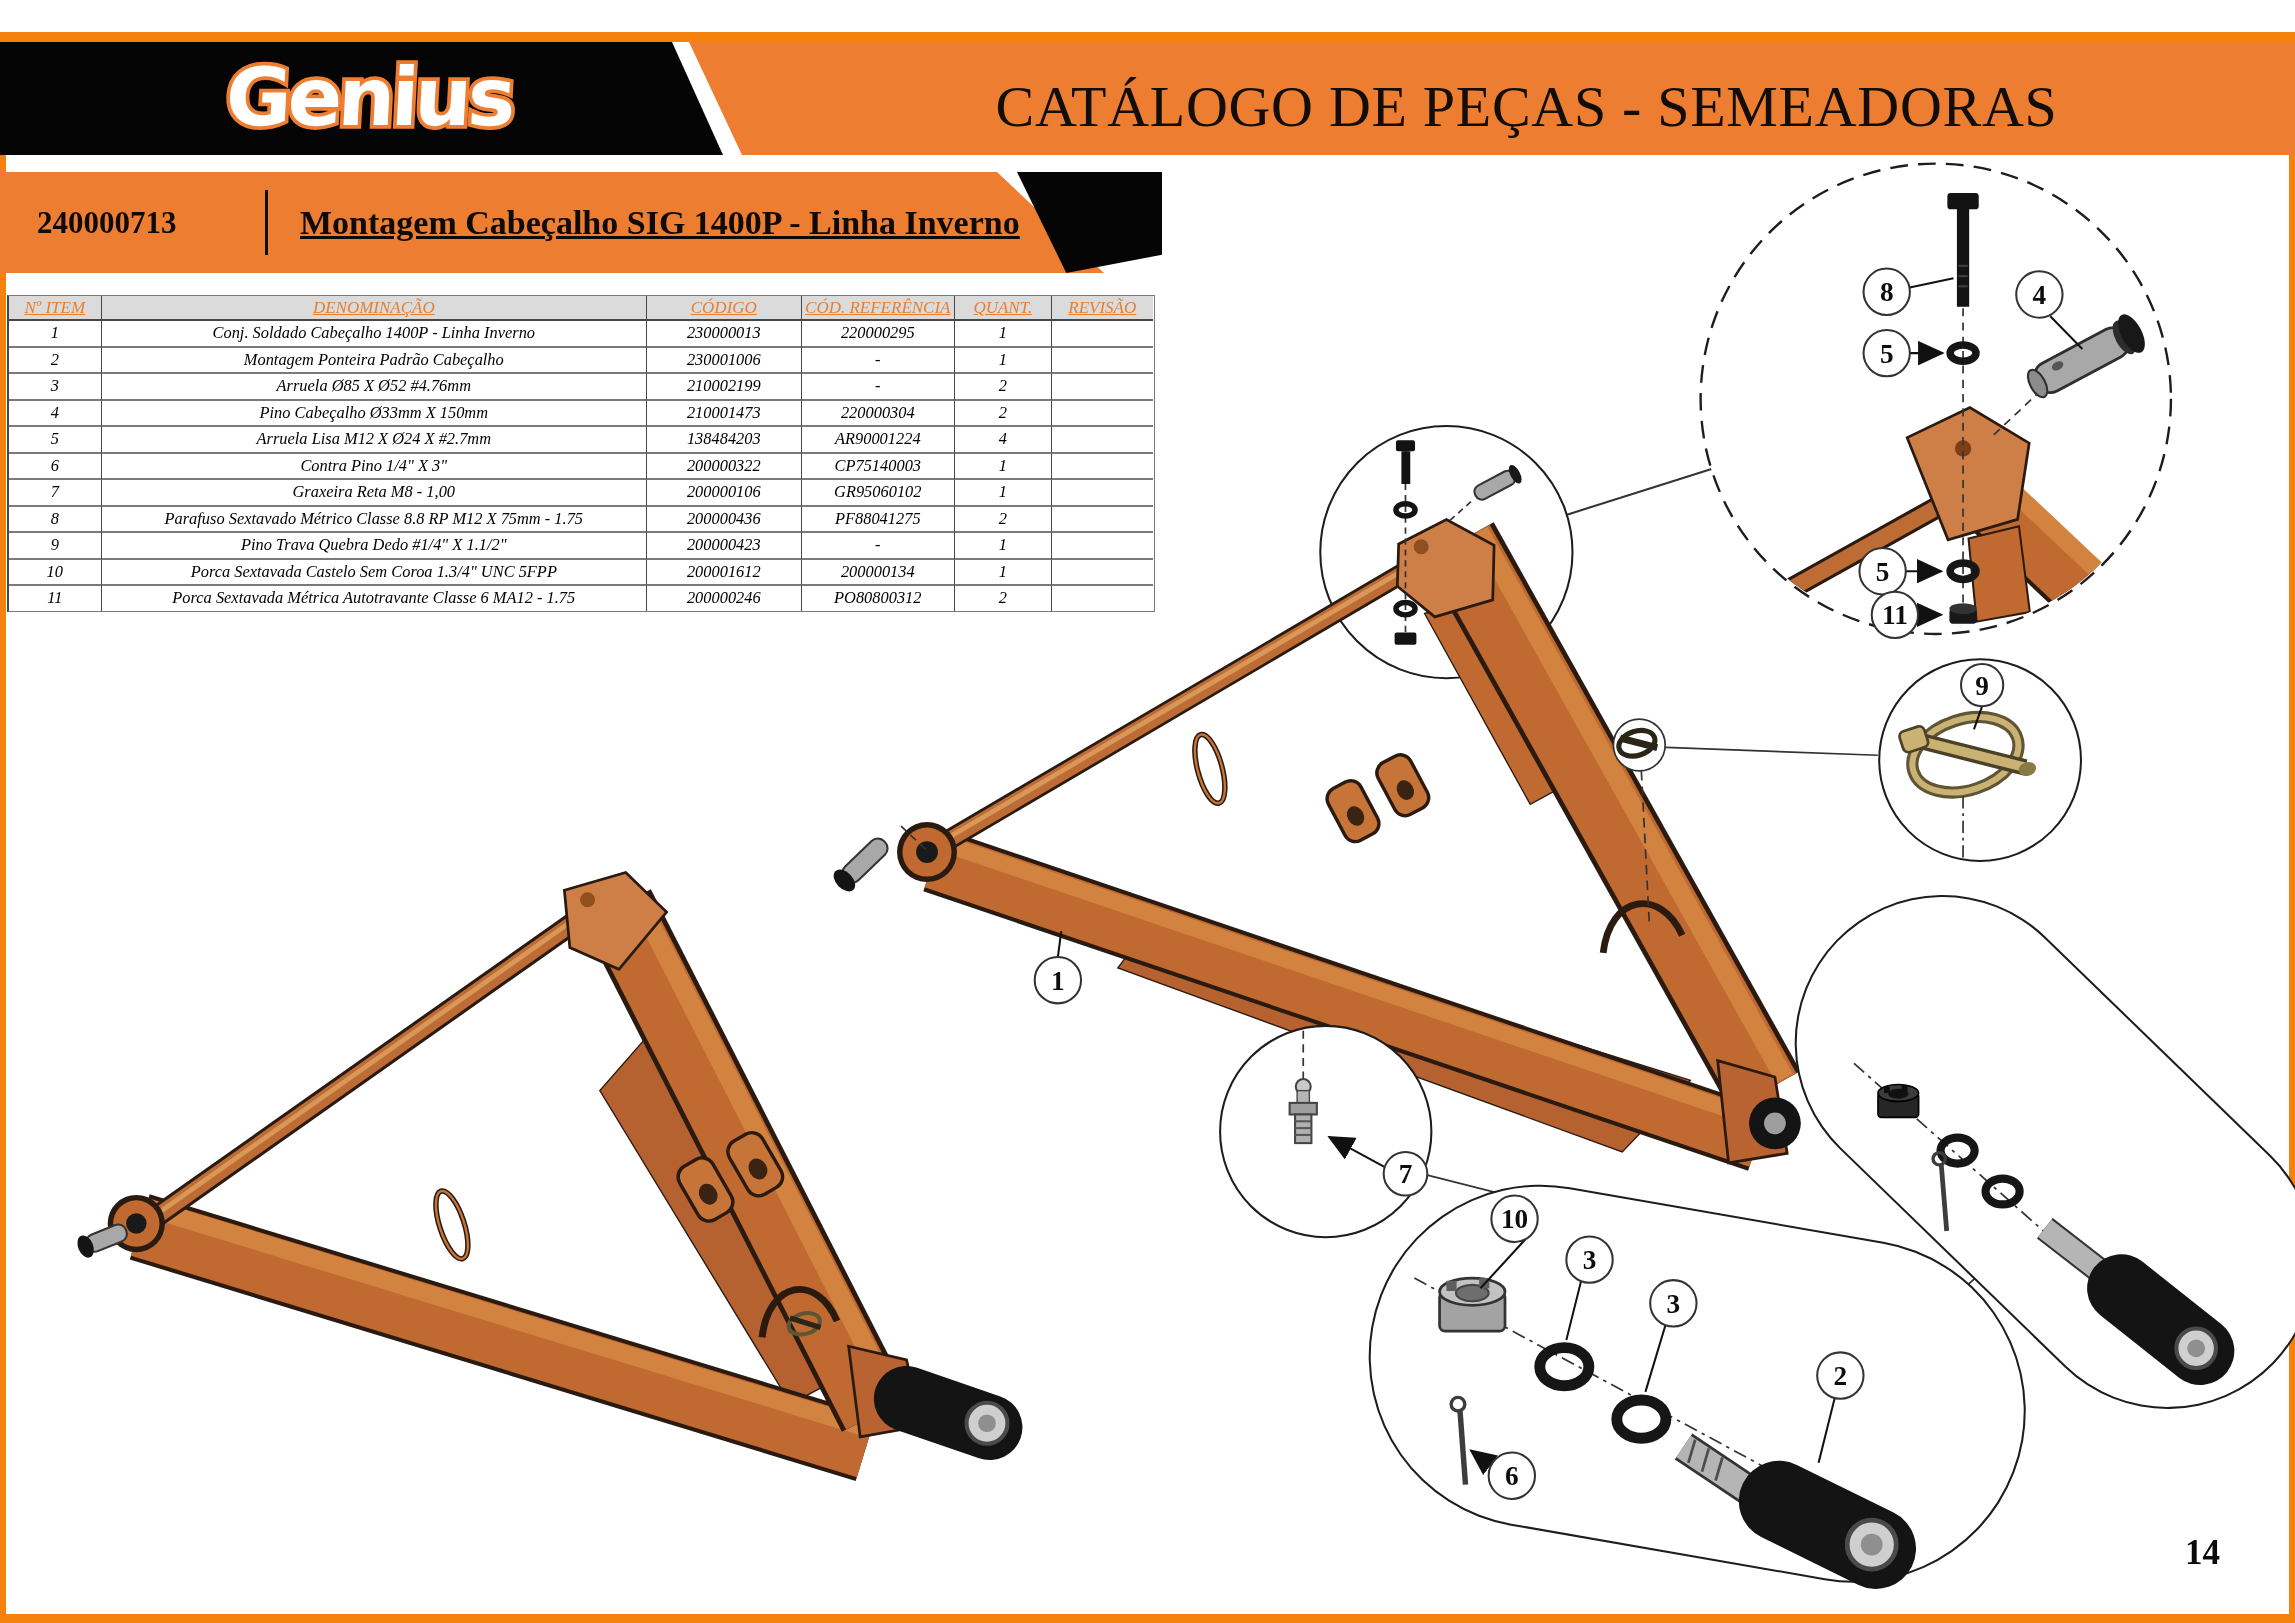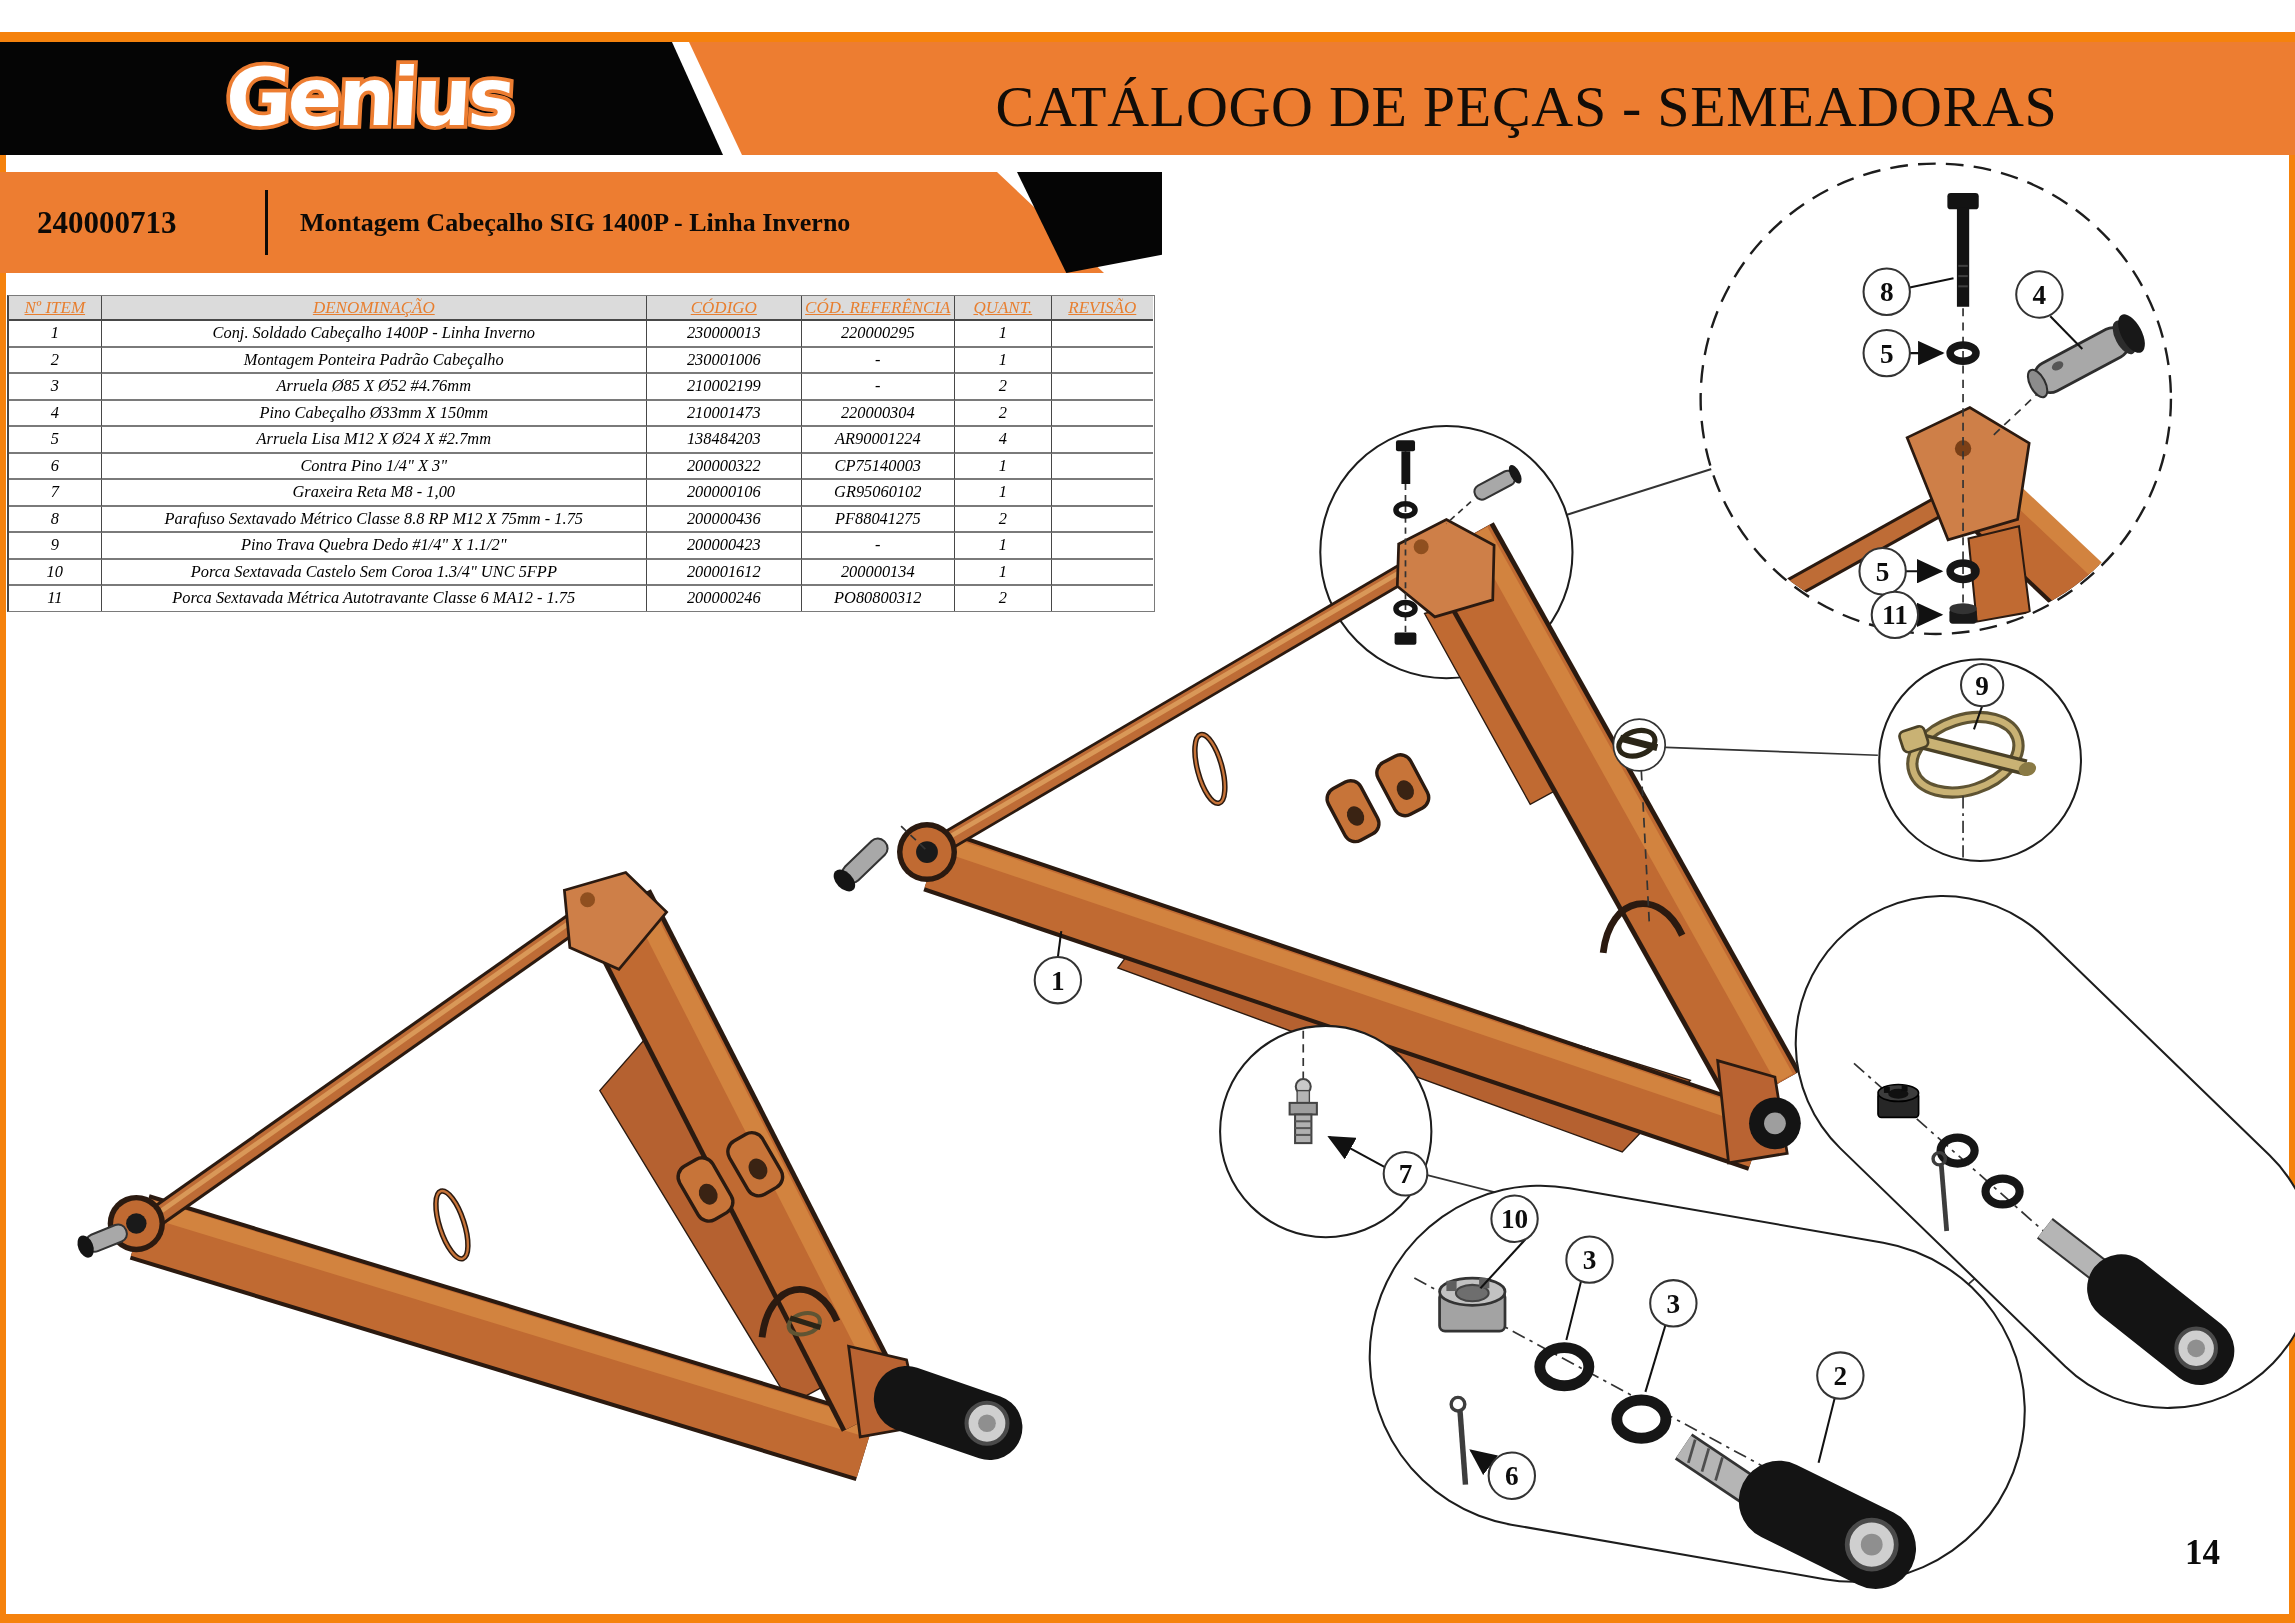--- a/index.html
+++ b/index.html
@@ -17,21 +17,21 @@
               clip-path:polygon(0 0,100% 0,100% 100%,53px 100%);}
   .page-title{position:absolute;left:109px;right:41px;top:0;height:113px;line-height:113px;
               text-align:center;font-size:58px;color:#120d08;letter-spacing:0.7px;white-space:nowrap;margin-top:8px;}
   
   .item-banner{position:absolute;left:0;top:172px;width:1069px;height:101px;background:#ED7D31;
                clip-path:polygon(0 0,997px 0,100% 100%,0 100%);padding-left:35px;}
   .banner-code{position:absolute;left:37px;top:0;height:101px;line-height:101px;
                font-size:31px;font-weight:bold;color:#0d0a07;}
   .banner-divider{position:absolute;left:265px;top:17.7px;width:2.7px;height:65px;background:#0d0a07;}
   .banner-title{position:absolute;left:300px;top:0;height:101px;line-height:101px;
-                font-size:26px;font-weight:bold;color:#0d0a07;white-space:nowrap;}
+                font-size:34px;font-weight:bold;color:#0d0a07;white-space:nowrap;text-decoration:underline;}
   .banner-black{position:absolute;left:1017px;top:172px;width:145px;height:101px;background:#050505;
                 clip-path:polygon(0 0,100% 0,100% 82%,34% 100%);}
   
   .parts-table{position:absolute;left:6.8px;top:295px;width:1145px;
                display:grid;grid-template-columns:93px 545px 155px 153px 97px 101px;
                border:1.4px solid #7a7a7a;border-left:2px solid #474747;background:#fff;
                font-style:italic;}
   .pt-h{background:#DBDBDB;color:#E87E2E;font-size:17px;height:23px;line-height:23px;
         text-align:center;border-right:1.4px solid #474747;border-bottom:2.7px solid #474747;
         overflow:hidden;white-space:nowrap;text-decoration:underline;}

